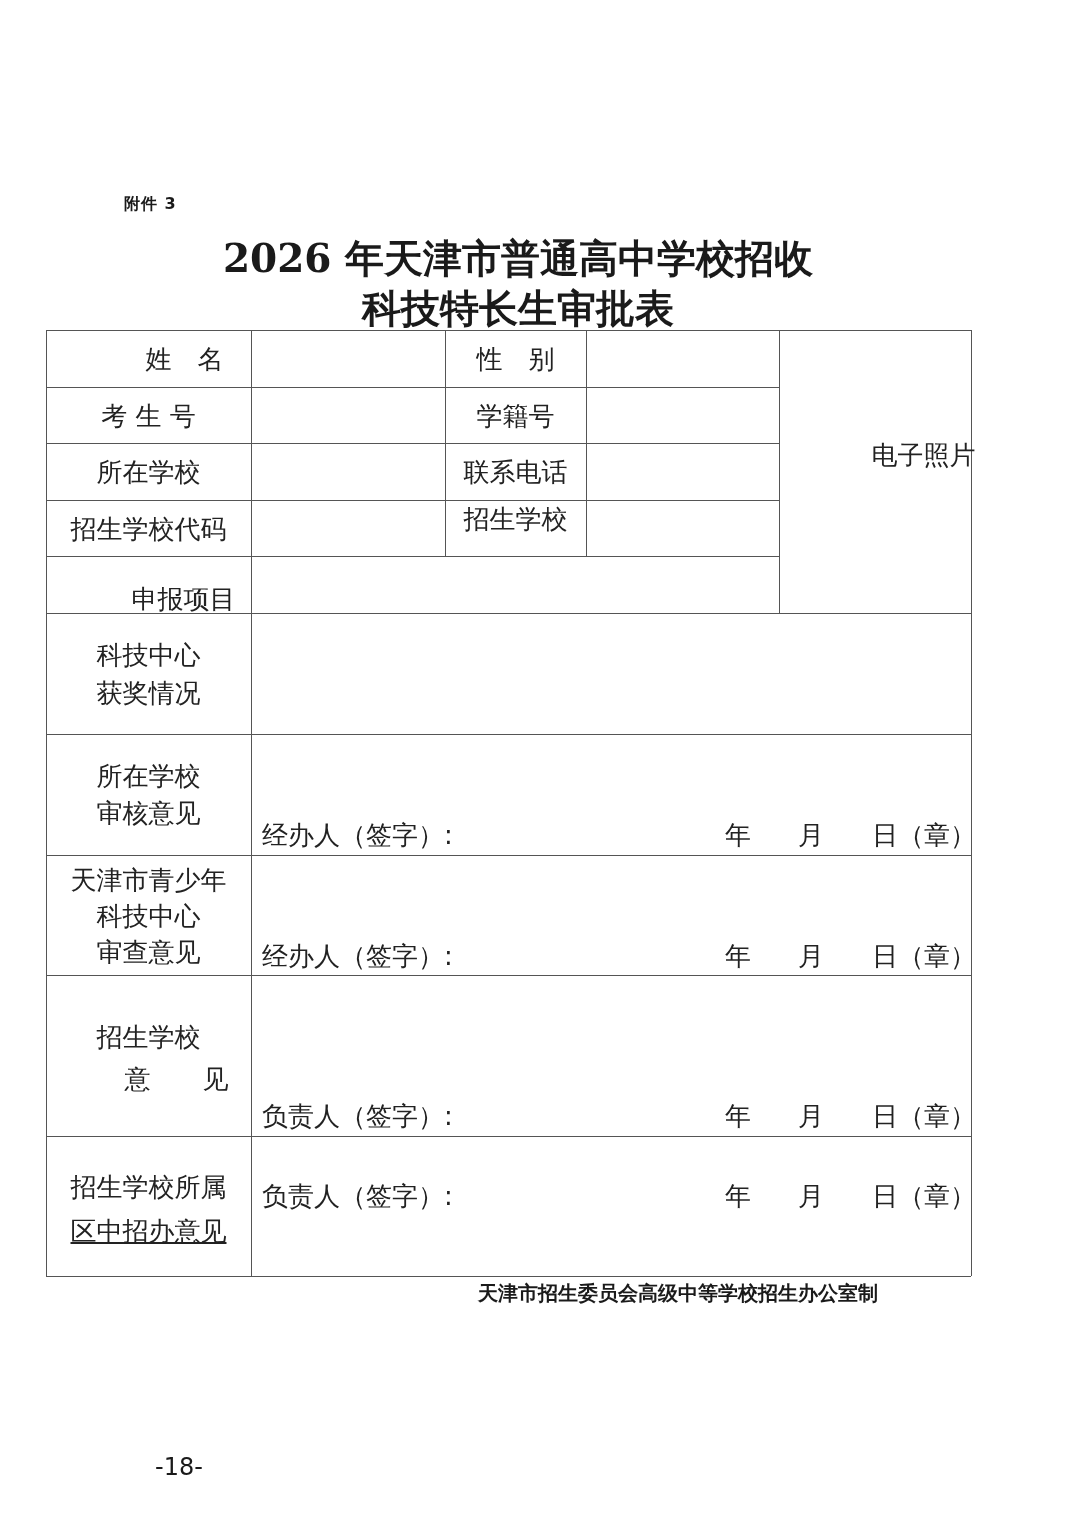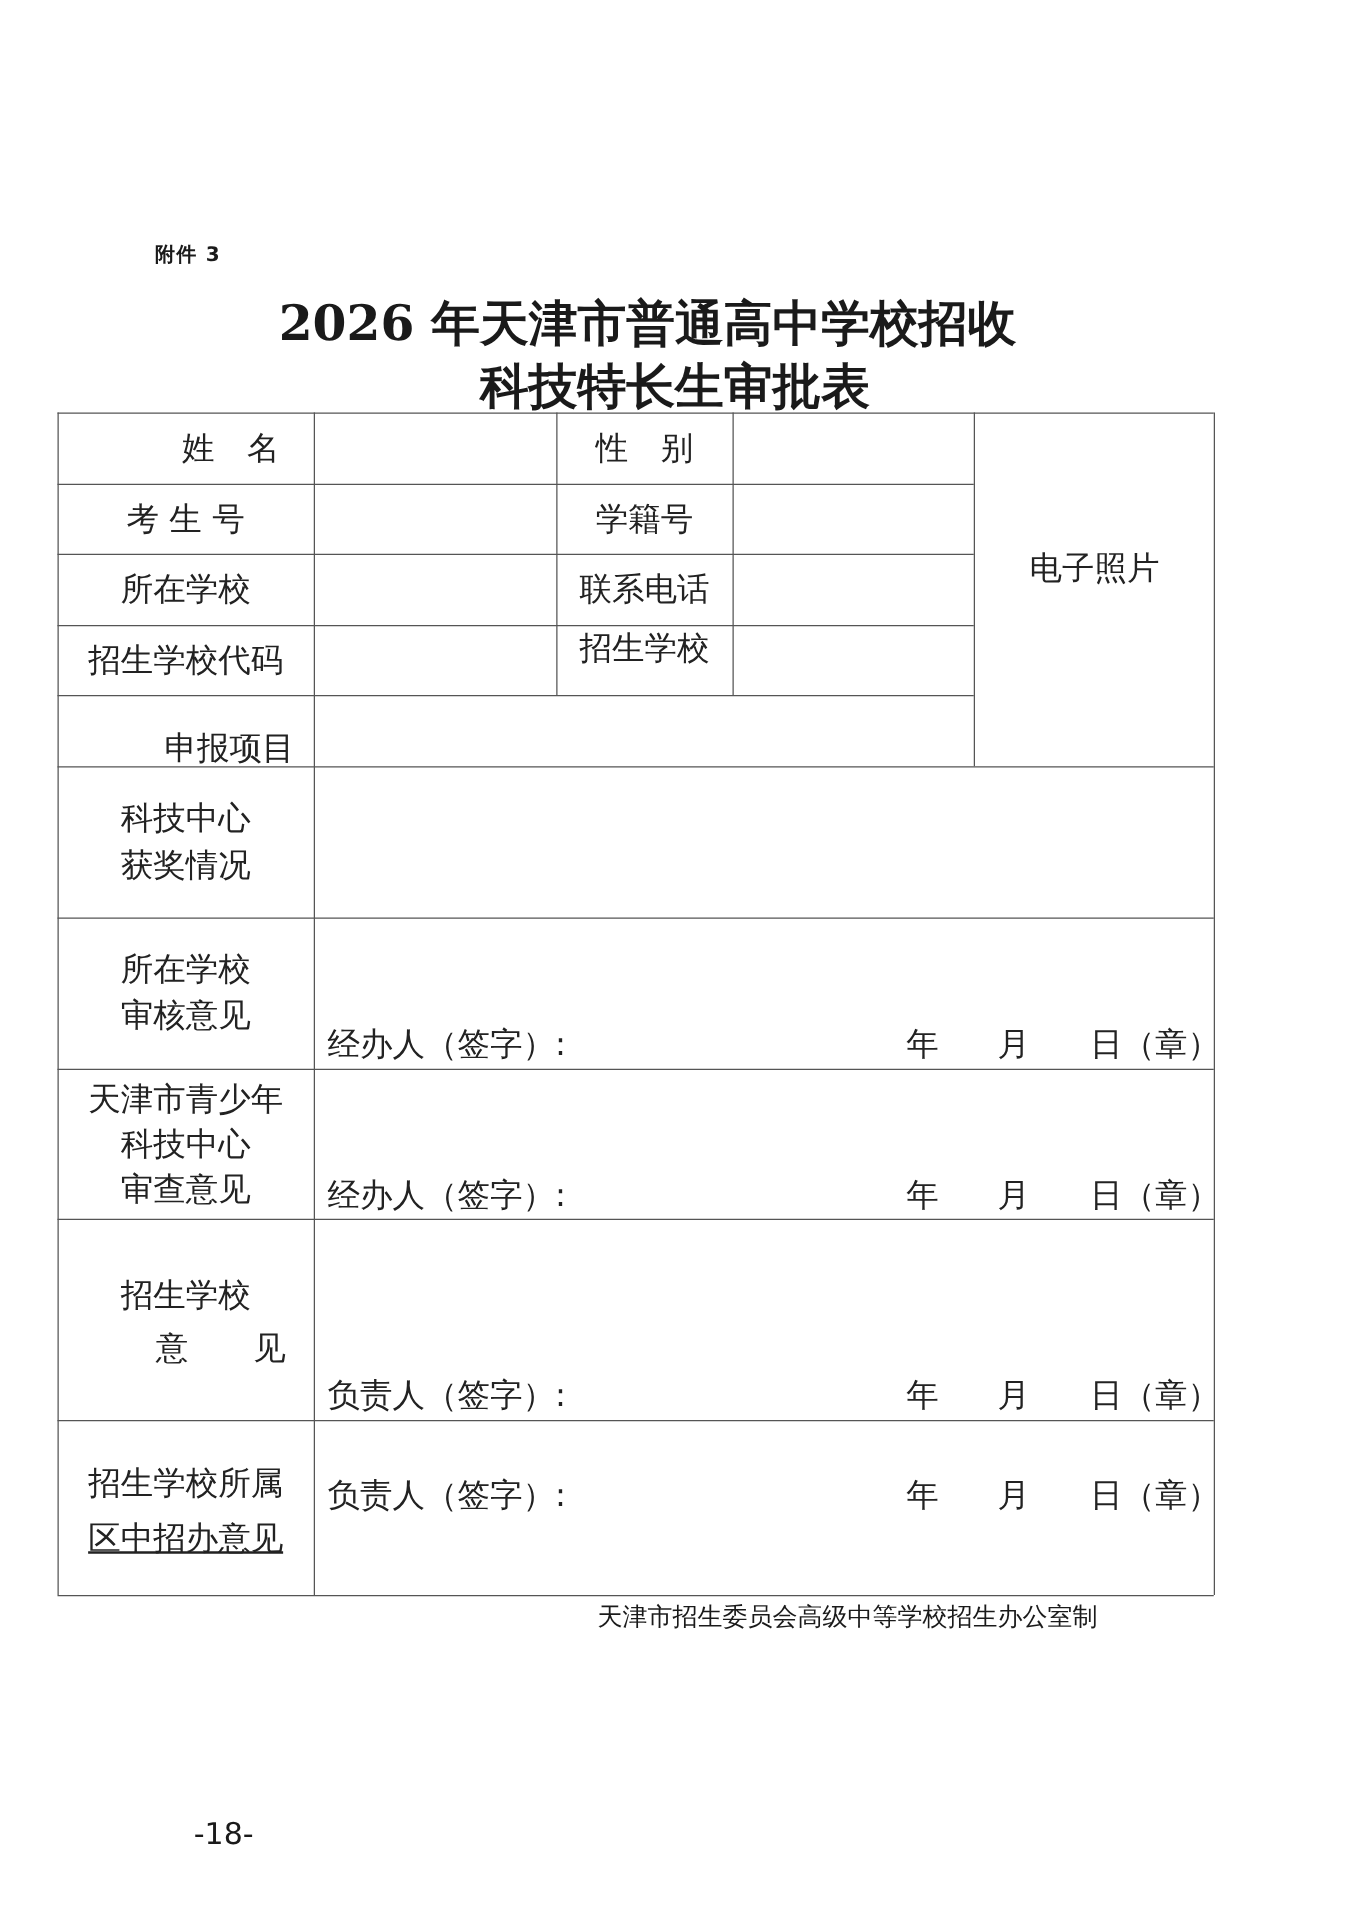--- a/index.html
+++ b/index.html
@@ -12,32 +12,32 @@
   .attach {
     left: 124px; top: 194px; font-size: 16px; font-weight: bold;
     font-family: "DejaVu Sans", "Liberation Sans", sans-serif; letter-spacing: 1px;
   }
   .title1 {
     left: 0; width: 1036px; top: 232px; text-align: center;
     font-size: 39px; font-weight: bold; letter-spacing: 0px;
   }
   .title2 {
     left: 0; width: 1036px; top: 282px; text-align: center;
-    font-size: 39px; font-weight: bold; margin-left: 22px;
+    font-size: 39px; font-weight: bold;
   }
   .hl { position: absolute; height: 0; border-top: 1.5px solid #555; }
   .vl { position: absolute; width: 0; border-left: 1.5px solid #555; }
   .lbl {
     position: absolute; font-size: 26px; text-align: center; line-height: 38px;
     font-family: "DejaVu Sans", "Liberation Sans", sans-serif; font-weight: normal;
     color: #222;
   }
   .sign { position: absolute; font-size: 26px; color: #222; font-family: "DejaVu Sans", "Liberation Sans", sans-serif; white-space: pre; }
   .footer {
-    left: 478px; top: 1280px; font-size: 20px; font-weight: normal;
+    left: 478px; top: 1280px; font-size: 20px; font-weight: bold;
     font-family: "DejaVu Sans", "Liberation Sans", sans-serif;
   }
   .pageno {
     left: 155px; top: 1453px; font-size: 24px;
     font-family: "DejaVu Sans", "Liberation Sans", sans-serif;
   }
 </style>
 </head>
 <body>
 
@@ -83,21 +83,21 @@
 
   <div class="lbl" style="left:46px;width:205px;top:510px;">招生学校代码</div>
   <div class="abs" style="left:253px;top:502px;width:191px;height:53px;"></div>
   <div class="lbl" style="left:445px;width:141px;top:500px;">招生学校</div>
   <div class="abs" style="left:588px;top:502px;width:190px;height:53px;"></div>
 
   <div class="lbl" style="left:46px;width:205px;top:580px;margin-left:35px;">申报项目</div>
   <div class="abs" style="left:253px;top:558px;width:525px;height:54px;"></div>
 
   <div class="abs" style="left:781px;top:332px;width:189px;height:280px;">
-    <div class="lbl" style="left:0;width:189px;top:104px;">电子照片</div>
+    <div class="lbl" style="left:0;width:189px;top:104px;padding-left:48px;">电子照片</div>
   </div>
 
   <div class="lbl" style="left:46px;width:205px;top:636px;">科技中心</div>
   <div class="lbl" style="left:46px;width:205px;top:674px;">获奖情况</div>
   <div class="abs" style="left:253px;top:615px;width:716px;height:118px;"></div>
 
   <div class="lbl" style="left:46px;width:205px;top:757px;">所在学校</div>
   <div class="lbl" style="left:46px;width:205px;top:794px;">审核意见</div>
   <div class="abs" style="left:253px;top:736px;width:716px;height:118px;"></div>
   <div class="sign" style="left:262px;top:818px;">经办人（签字）:</div>

